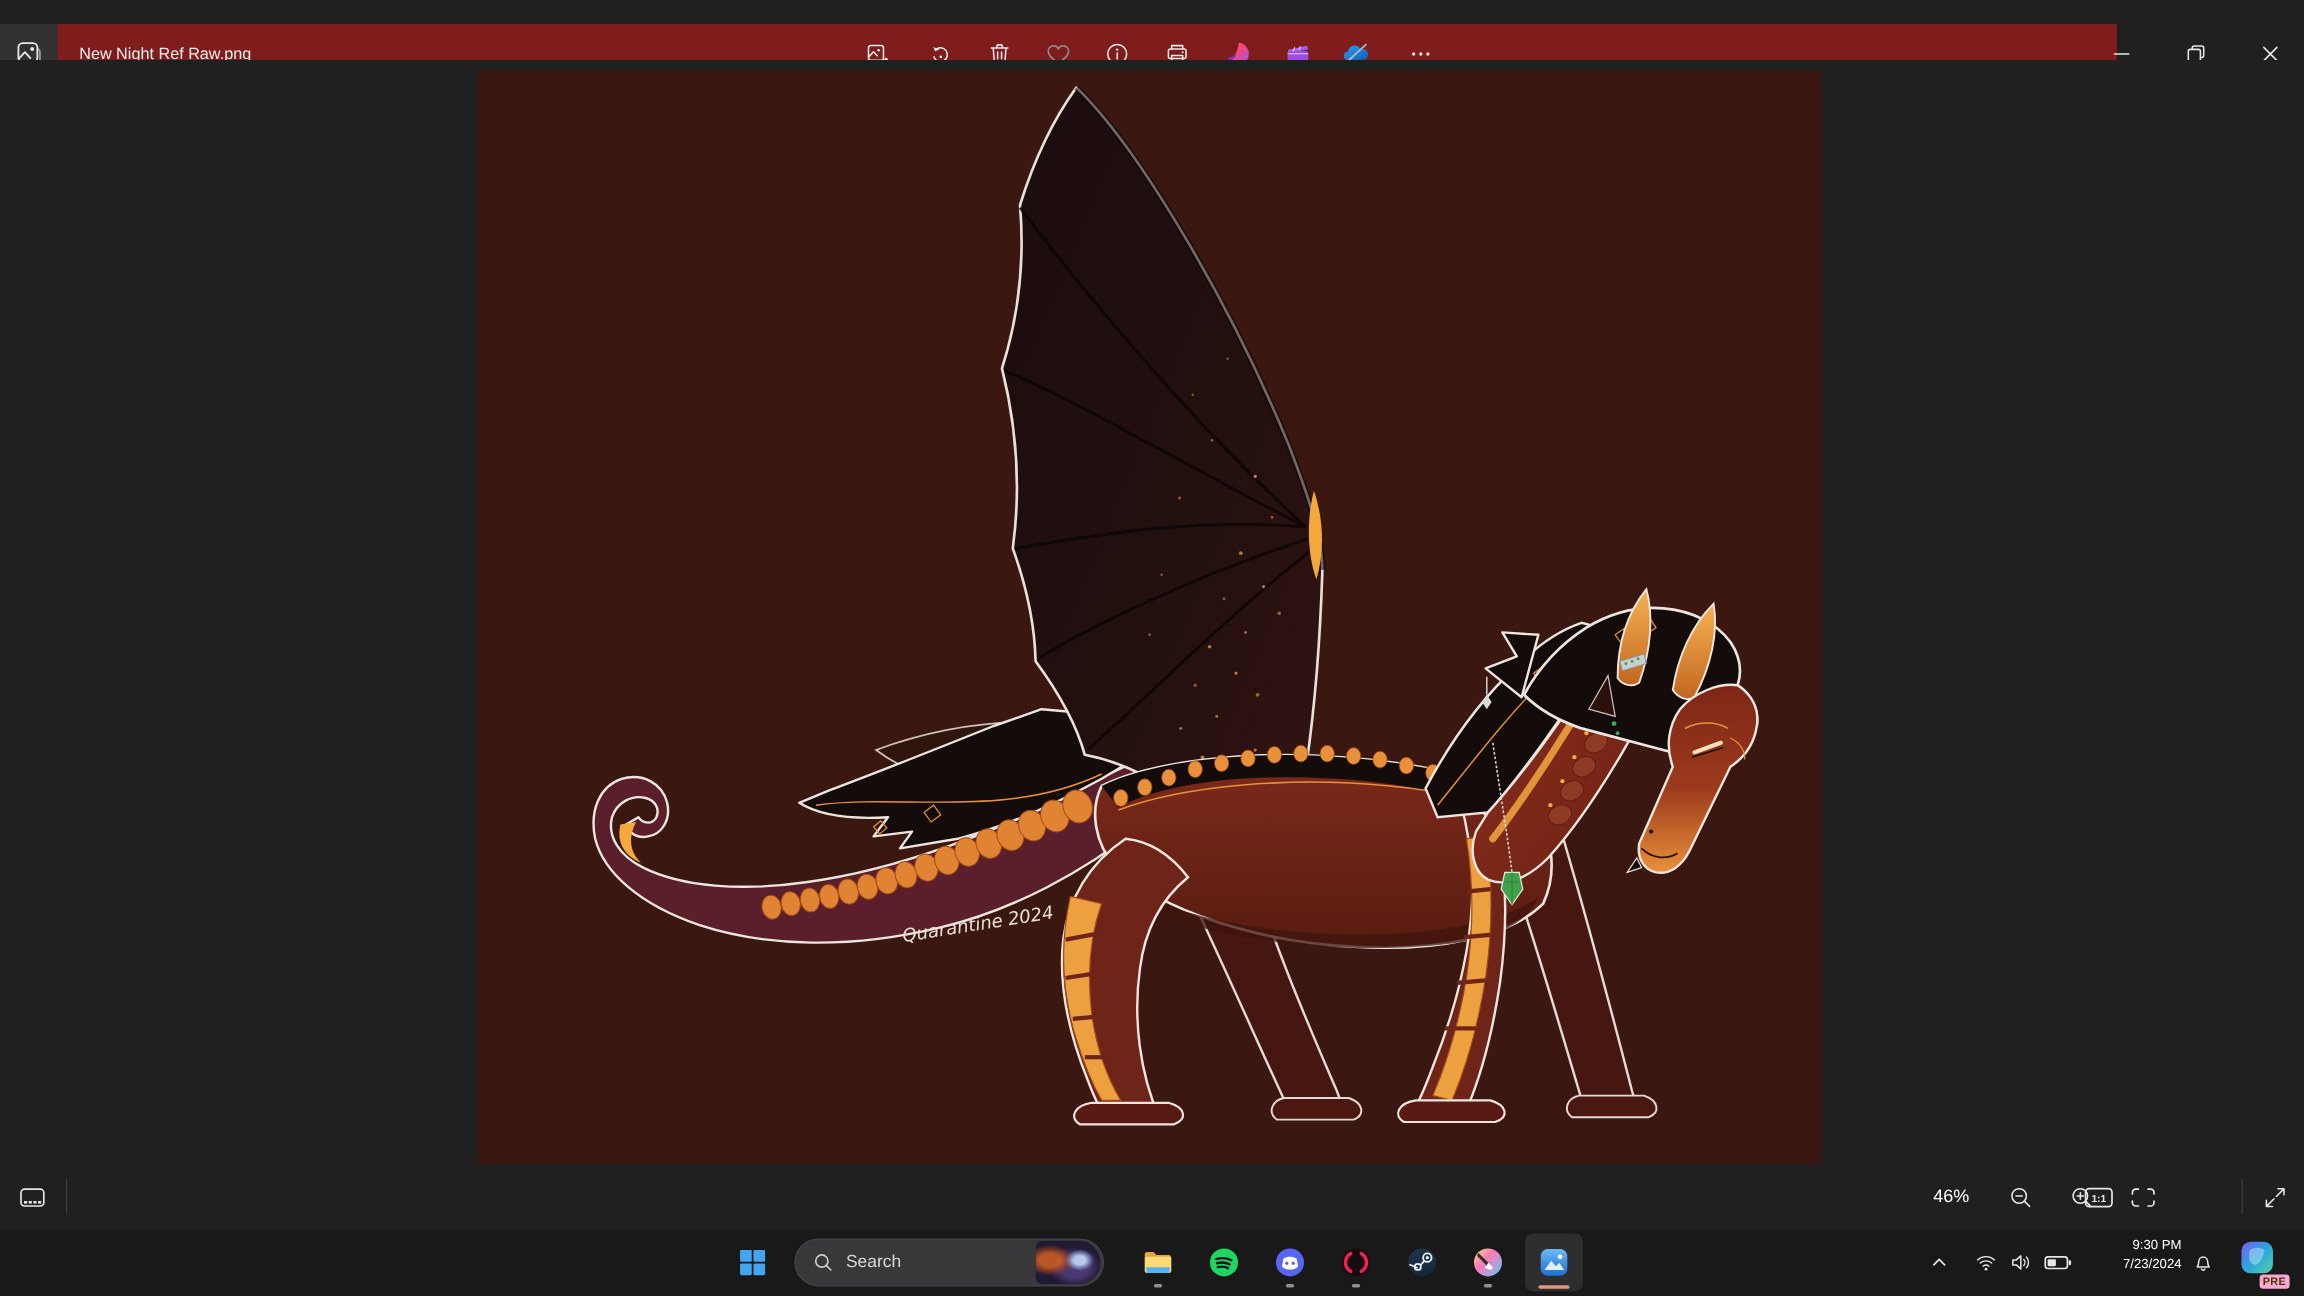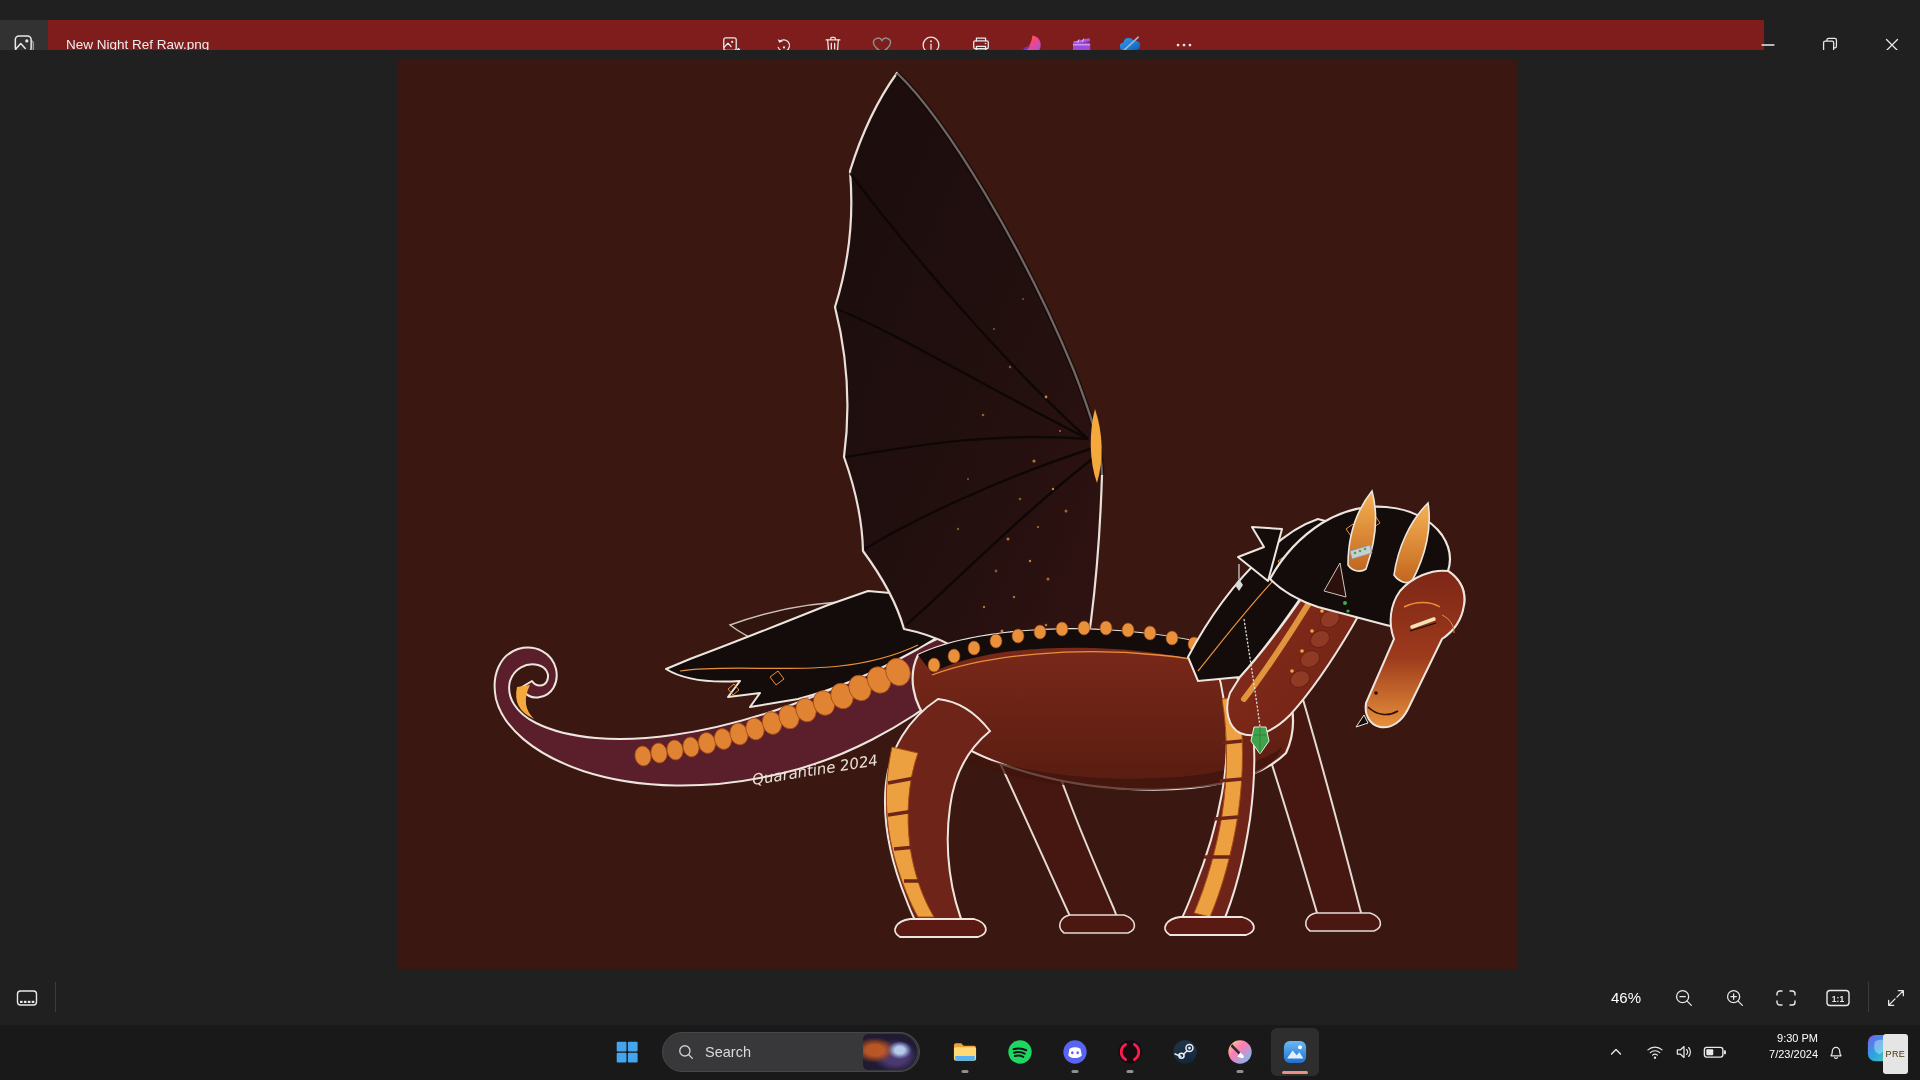--- a/index.html
+++ b/index.html
@@ -48,22 +48,22 @@
   .search-pill .s-label { font-size:14.5px; color:#d9d9d9; margin-left:10px; flex:1; }
   .search-thumb { width:54px; height:36px; margin:2px; border-radius:5px 18px 18px 5px;
     background:
       radial-gradient(ellipse 16px 12px at 68% 45%, rgba(190,210,240,.95) 0 30%, rgba(120,140,200,.5) 60%, transparent 75%),
       radial-gradient(ellipse 26px 16px at 22% 45%, rgba(200,92,35,.9) 0 35%, rgba(140,60,30,.5) 65%, transparent 80%),
       radial-gradient(ellipse 30px 22px at 60% 60%, #4a3870 0 40%, #201a33 75%),
       #141320; }
   .tray-clock { position:absolute; left:1730px; top:6px; width:88px; height:42px;
     text-align:right; font-size:11px; line-height:1.45; color:#ffffff; }
   .copilot-wrap { position:absolute; left:1864px; top:6px; width:42px; height:44px; }
-  .pre-badge { position:absolute; right:-2px; bottom:1px; background:#e5e5e5; color:#4a3400;
-    font-size:9px; font-weight:normal; padding:15px 3px; border-radius:3px; letter-spacing:.3px; }
+  .pre-badge { position:absolute; right:-2px; bottom:1px; background:#f9a8d4; color:#4a3400;
+    font-size:9px; font-weight:bold; padding:1px 3px; border-radius:3px; letter-spacing:.3px; }
 </style>
 </head>
 <body>
 
 <div class="screen">
 
   <div class="titlebar">
     <div class="app-tile">
       <svg width="26" height="26" viewBox="0 0 24 24">
         <path class="stroke-ic" d="M19.2 8.2c.9.4 1.4 1.2 1.4 2.4v5.6a4.6 4.6 0 0 1-4.6 4.6h-5.6c-1.1 0-1.9-.5-2.3-1.3" opacity=".55"></path>
@@ -435,21 +435,21 @@
       <svg width="22" height="22" viewBox="0 0 24 24">
         <circle class="stroke-ic" cx="10.5" cy="10.5" r="6.6" stroke-width="1.5"></circle>
         <path class="stroke-ic" d="M15.4 15.4 20 20M7.6 10.5h5.8M10.5 7.6v5.8" stroke-width="1.5"></path>
       </svg>
     </div>
     <div class="bbtn" style="left:1767px">
       <svg width="24" height="24" viewBox="0 0 24 24">
         <path class="stroke-ic" stroke-width="1.6" d="M3 9V7.8A2.8 2.8 0 0 1 5.8 5H8M16 5h2.2A2.8 2.8 0 0 1 21 7.8V9M21 15v1.2a2.8 2.8 0 0 1-2.8 2.8H16M8 19H5.8A2.8 2.8 0 0 1 3 16.2V15"></path>
       </svg>
     </div>
-    <div class="bbtn" style="left:1819px">
+    <div class="bbtn" style="left:1730px">
       <svg width="26" height="22" viewBox="0 0 26 22">
         <rect class="stroke-ic" x="2" y="3.5" width="22" height="15" rx="3" stroke-width="1.5"></rect>
         <text x="13" y="14.8" text-anchor="middle" font-size="8.5" font-weight="bold" fill="#e8e8e8" font-family="Liberation Sans, sans-serif">1:1</text>
       </svg>
     </div>
     <div class="bb-divider" style="left:1868px"></div>
     <div class="bbtn" style="left:1877px">
       <svg width="22" height="22" viewBox="0 0 24 24">
         <path class="stroke-ic" stroke-width="1.6" d="M14.5 4H20v5.5M20 4l-7 7M9.5 20H4v-5.5M4 20l7-7"></path>
       </svg>

